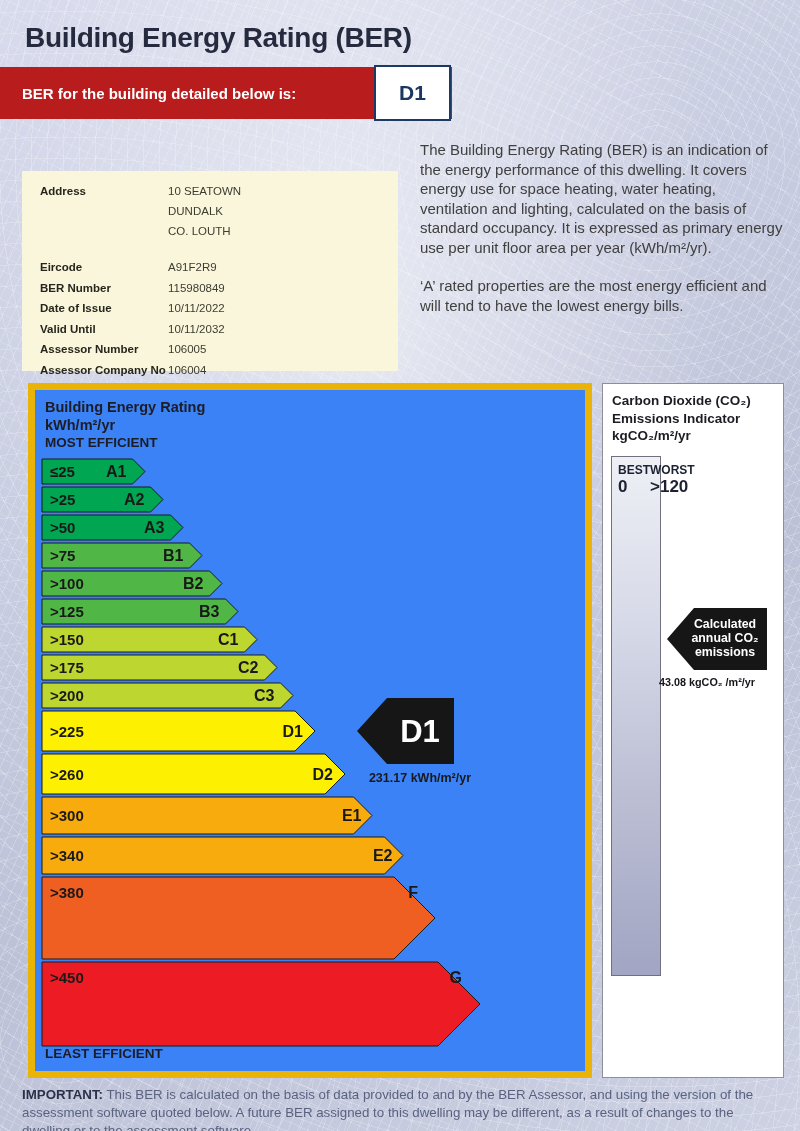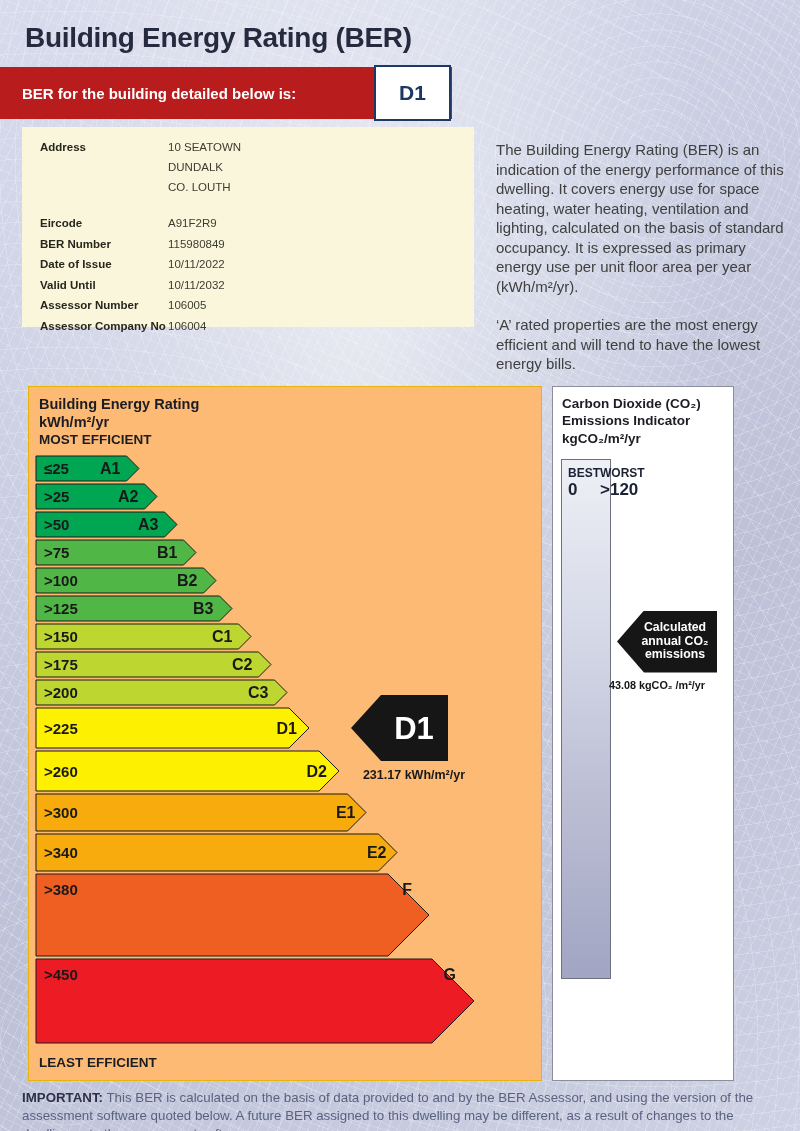--- a/index.html
+++ b/index.html
@@ -25,31 +25,31 @@
   .title{ padding:22px 0 0 25px; font-size:28px; font-weight:bold; letter-spacing:-.3px; color:#252a3e; }
 
   .banner{ position:relative; margin-top:13px; width:452px; height:52px; background:#b91c1c;
            display:flex; align-items:center; padding-left:22px; }
   .banner-label{ color:#fff; font-size:15px; font-weight:bold; }
   .rating-box{ position:absolute; right:1px; top:-2px; bottom:-2px; width:77px; background:#fff;
                border:2px solid #1e3a64; display:flex; align-items:center; justify-content:center;
                font-size:21px; font-weight:bold; color:#1c3763; }
 
   .info-row{ display:flex; gap:22px; margin:8px 14px 0 22px; }
-  .address-box{ width:452px; height:200px; background:#faf6dc; padding:10px 10px 0 18px; flex-shrink:0; }
+  .address-box{ width:376px; height:200px; background:#faf6dc; padding:10px 10px 0 18px; flex-shrink:0;margin-top:44px; }
   .detail-row{ display:flex; line-height:20.5px; font-size:11.5px; }
   .detail-row.address{ margin-bottom:16px; line-height:20px; }
   .detail-label{ width:128px; flex-shrink:0; font-weight:bold; color:#26261c; }
   .detail-value{ color:#3c3c30; }
 
   .description{ flex:1; padding-top:13px; font-size:15px; line-height:19.5px; color:#404040; }
   .description p + p{ margin-top:19px; }
 
   .main-row{ display:flex; gap:10px; margin:12px 0 0 28px; }
-  .chart-box{ position:relative; width:514px; height:695px; background:#fdba74; border:1px solid #eab308; }
+  .chart-box{ position:relative; width:564px; height:695px; background:#3b82f6; border:7px solid #eab308; }
   .chart-header{ position:absolute; left:10px; top:8px; font-size:14.5px; font-weight:bold;
                  line-height:18px; color:#1c1c24; }
   .chart-header .most{ font-size:13.5px; }
   #ber-bands{ position:absolute; left:5px; top:68px; }
   .band-range{ font:bold 15px "Liberation Sans","DejaVu Sans",sans-serif; fill:#191919; }
   .band-grade{ font:bold 16px "Liberation Sans","DejaVu Sans",sans-serif; fill:#191919; }
   .ind-grade{ font:bold 31px "Liberation Sans","DejaVu Sans",sans-serif; fill:#ffffff; }
   .ind-value{ font:bold 12.5px "Liberation Sans","DejaVu Sans",sans-serif; fill:#191919; }
   .least-label{ position:absolute; left:10px; bottom:10px; font-size:13.5px; font-weight:bold; color:#1c1c24;margin-top:32px; }
 

